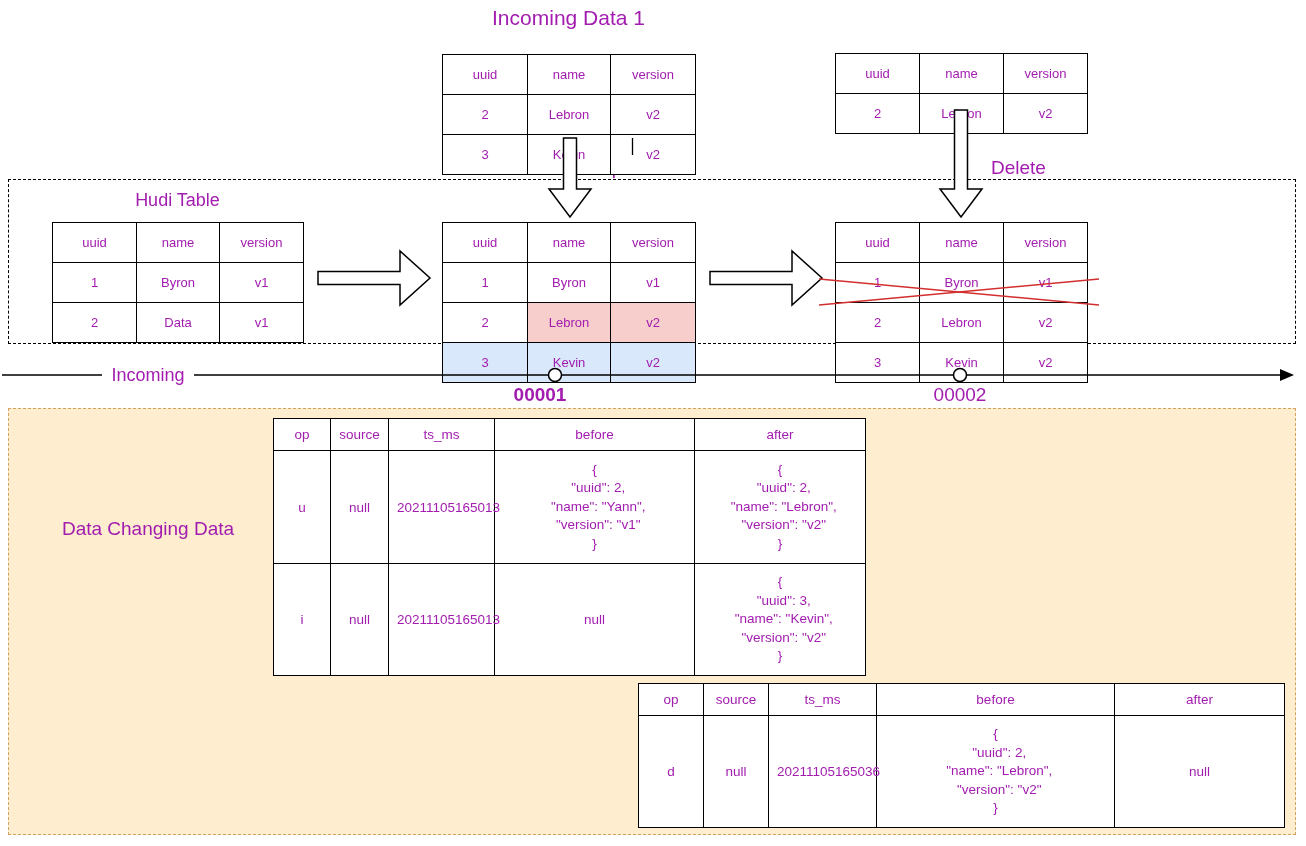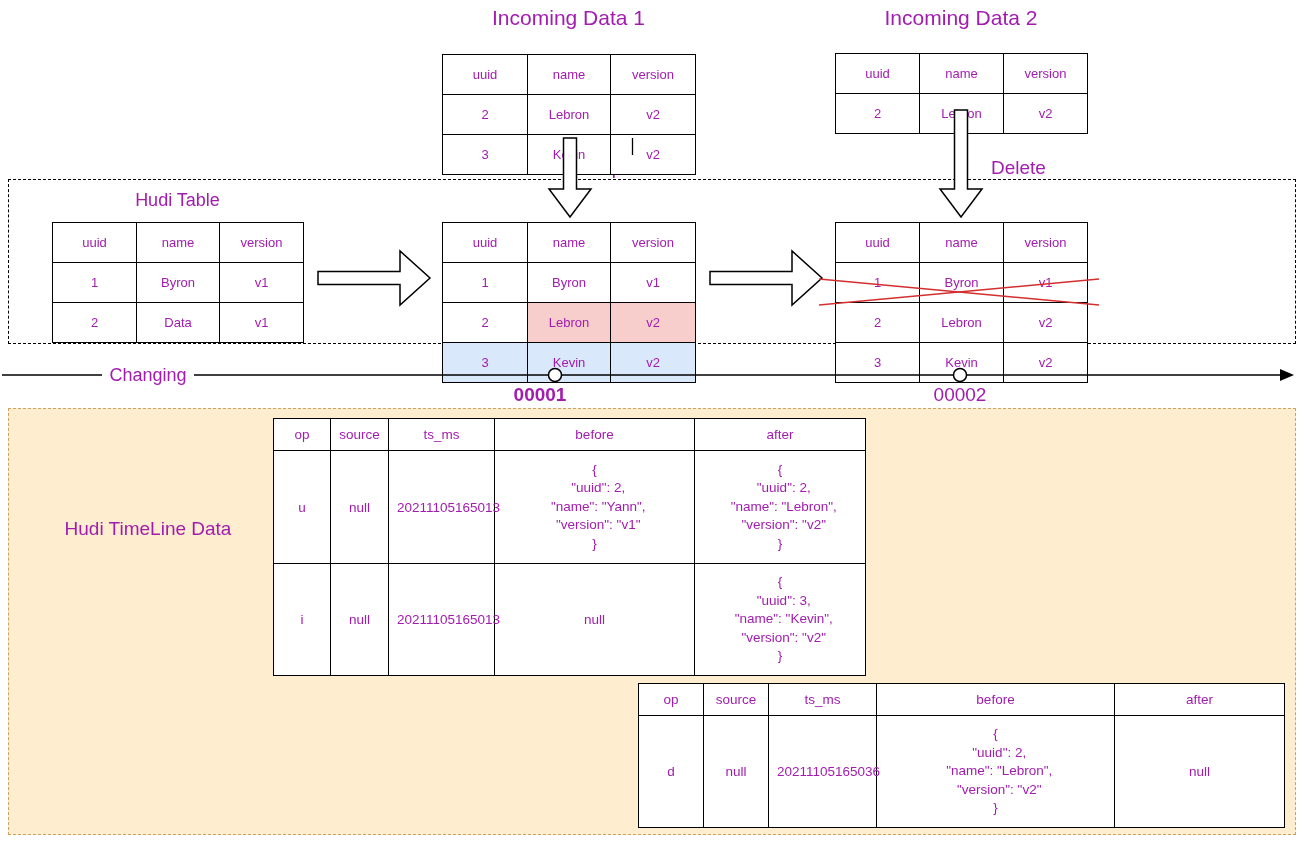--- a/index.html
+++ b/index.html
@@ -30,28 +30,27 @@
 </style>
 </head>
 <body>
 
 <div class="canvas">
 
   <div class="abs dashed-black" style="left:8px;top:179px;width:1286px;height:163px;"></div>
   <div class="abs cdc-box" style="left:8px;top:408px;width:1286px;height:425px;"></div>
 
   <div class="abs title" style="left:442px;top:6px;width:253px;">Incoming Data 1</div>
-  <div class="abs title" style="left:835px;top:6px;width:252px;">Incoming Data 2</div>
   <div class="abs boxtitle" style="left:52px;top:190px;width:251px;">Hudi Table</div>
   <div class="abs lbl" style="left:598px;top:157px;">Upsert</div>
   <div class="abs lbl" style="left:991px;top:157px;">Delete</div>
-  <div class="abs tl-label" style="left:104px;top:365px;width:88px;">Changing</div>
+  <div class="abs tl-label" style="left:104px;top:365px;width:88px;">Incoming</div>
   <div class="abs commit" style="left:498px;top:384px;width:84px;font-weight:bold;">00001</div>
   <div class="abs commit" style="left:918px;top:384px;width:84px;">00002</div>
-  <div class="abs lbl" style="left:28px;top:518px;width:240px;text-align:center;">Hudi TimeLine Data</div>
+  <div class="abs lbl" style="left:28px;top:518px;width:240px;text-align:center;">Data Changing Data</div>
 
   <table class="rec" style="left:442px;top:54px;width:253px;">
     <colgroup>
         <col style="width:85px">
         <col style="width:83px">
         <col style="width:85px">
       </colgroup>
     <tbody>
         <tr>
       <td>uuid</td>

